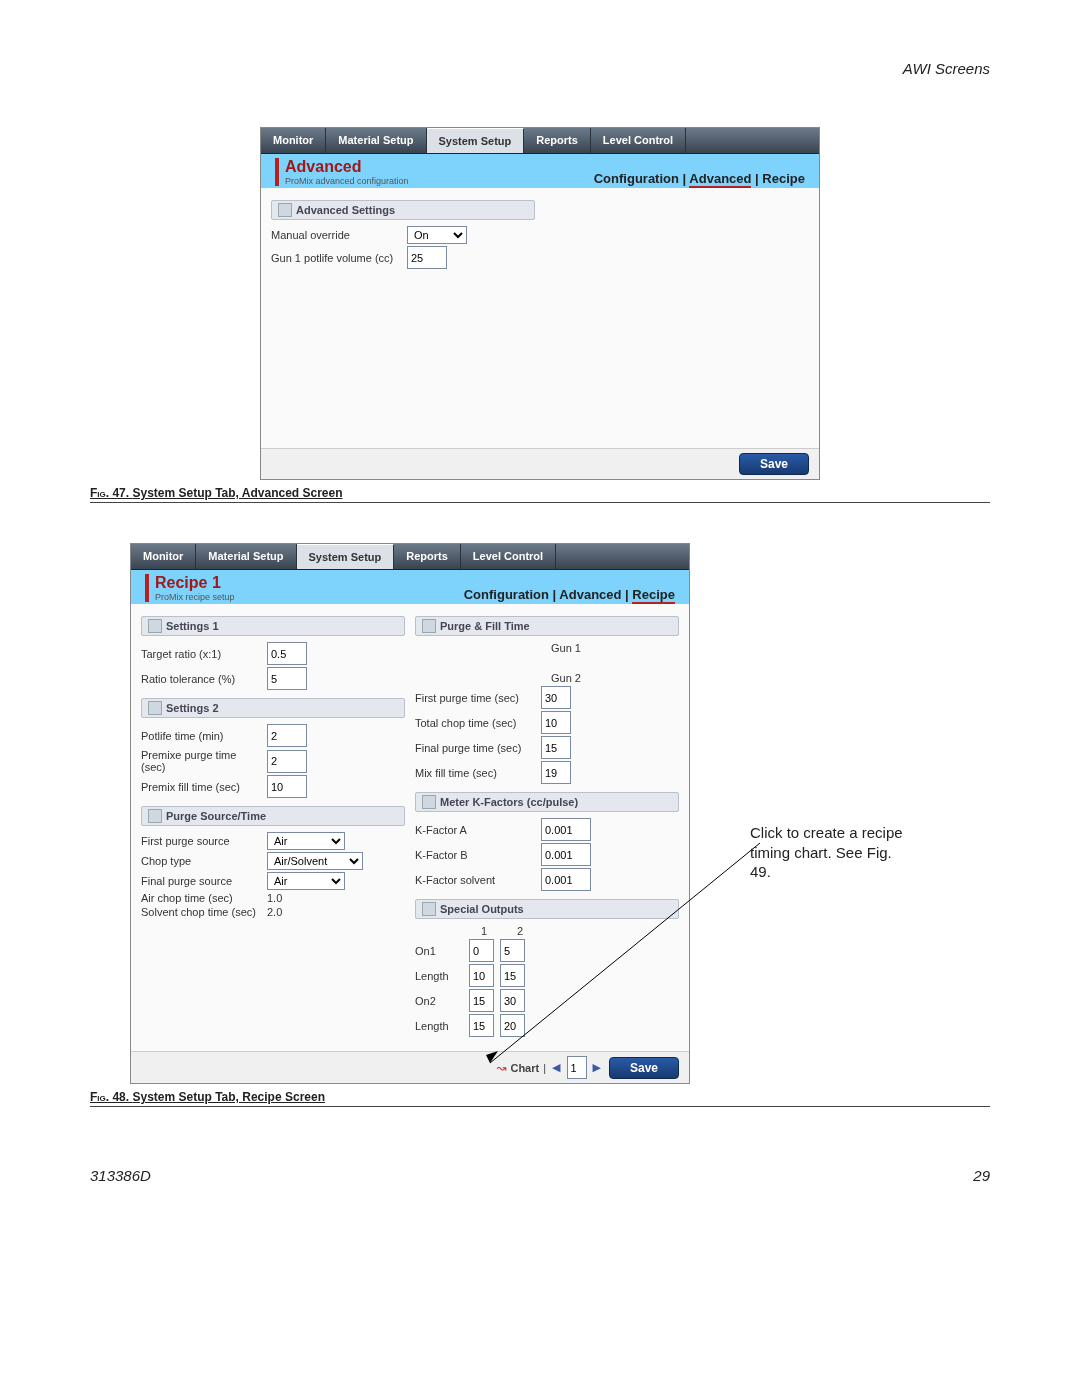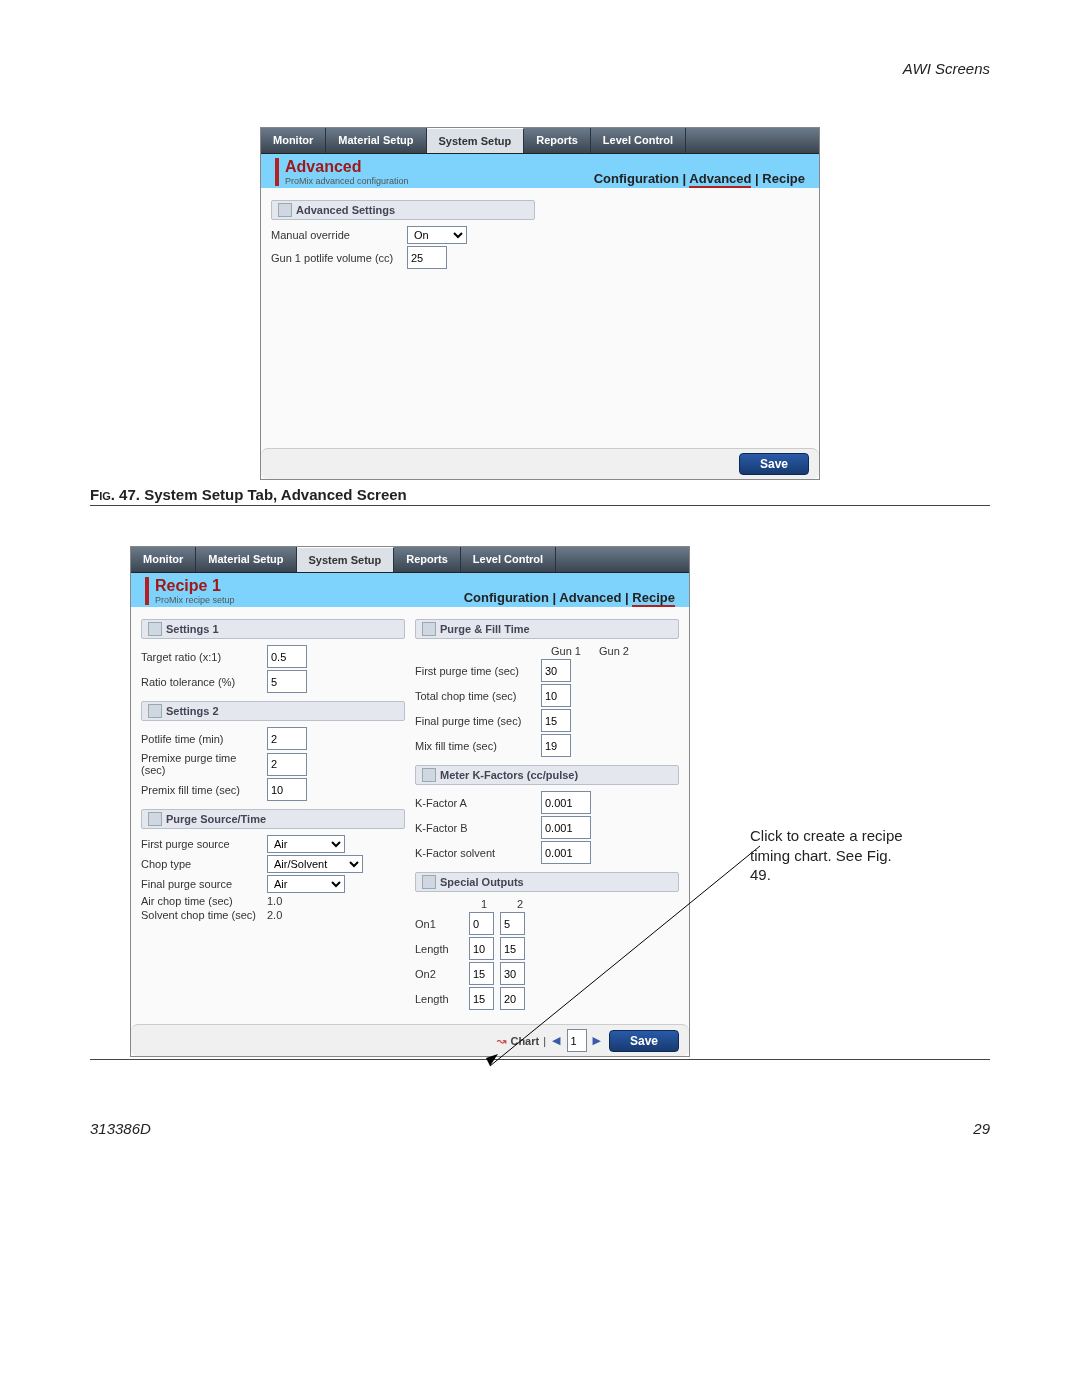--- a/index.html
+++ b/index.html
@@ -19,31 +19,31 @@
   .content { display: flex; padding: 12px 10px; gap: 10px; font-size: 11px; color: #333; min-height: 260px; }
   .col { flex: 1; }
   .panel-head { background: #e4e8ee; border: 1px solid #b8c0cc; border-radius: 2px; padding: 2px 6px; font-size: 11px; font-weight: bold; color: #445; margin-bottom: 6px; display: flex; align-items: center; gap: 4px; }
   .panel-head::before { content: ""; width: 12px; height: 12px; background: #cfd7e2; border: 1px solid #9aa; display: inline-block; }
   .row { display: flex; align-items: center; margin: 2px 0; gap: 6px; }
   .row label { flex: 0 0 130px; font-size: 11px; color: #333; }
   .row.wide label { flex: 0 0 120px; }
   input.txt { border: 1px solid #7a8aa0; font-size: 11px; padding: 1px 3px; height: 23px; background: #fff; }
   .w40 { width: 40px; } .w30 { width: 30px; } .w25 { width: 25px; } .w50 { width: 50px; }
   select.sel { border: 1px solid #7a8aa0; font-size: 11px; padding: 0 2px; height: 18px; background: #fff; }
-  .footer-bar { display: flex; justify-content: flex-end; align-items: center; padding: 4px 10px; background: #f0f0f0; border-top: 1px solid #ccc; gap: 6px; border-radius: 7px; }
+  .footer-bar { display: flex; justify-content: flex-end; align-items: center; padding: 4px 10px; background: #f0f0f0; border-top: 1px solid #ccc; gap: 6px; }
   .save-btn { background: linear-gradient(#2a5aa8, #173a70); color: #fff; border: 1px solid #0a2a55; border-radius: 4px; padding: 3px 20px; font-weight: bold; font-size: 12px; }
   .chart-label { font-size: 11px; color: #444; display: flex; align-items: center; gap: 4px; }
   .nav-arrow { color: #3a5aa8; font-size: 11px; padding: 0 2px; }
-  .caption { font-family: Arial, sans-serif; font-size: 15px; margin-top: 6px; }
+  .caption { font-family: Arial, sans-serif; font-size: 12px; margin-top: 6px; text-decoration: underline; }
   .caption .fg { font-variant: small-caps; }
   .caption-line { border-bottom: 1px solid #444; margin: 2px 0 40px 0; }
   .annot { position: absolute; font-size: 15px; color: #222; line-height: 1.3; }
   svg.leader { position: absolute; pointer-events: none; }
   .footer { display: flex; justify-content: space-between; font-style: italic; font-size: 15px; margin-top: 60px; }
-  .gunhead { display: flex; gap: 18px; font-size: 11px; margin-left: 136px; }
+  .gunhead { display: flex; gap: 18px; font-size: 11px; margin-left: 136px; flex-direction: column; }
   .so-grid label { flex: 0 0 48px; }
   .chart-icon { color: #c03030; font-size: 12px; }
 </style>
 </head>
 <body>
 
 <div class="page">
   <div class="header-right">AWI Screens</div>
 
   <div style="display:flex; justify-content:center;">
@@ -241,19 +241,22 @@
       </div>
     </div>
 
     <svg class="leader" style="left:380px; top:290px; width:300px; height:240px;">
       <line x1="290" y1="10" x2="20" y2="230" stroke="#000" stroke-width="1"></line>
       <polygon points="20,230 28,218 16,222" fill="#000"></polygon>
     </svg>
     <div class="annot" style="left:660px; top:280px; width:160px;">Click to create a recipe timing chart. See Fig. 49.</div>
   </div>
 
+  <div class="caption">
+    <b><span class="fg">Fig. 48. </span><span>System Setup Tab, Recipe Screen</span></b>
+  </div>
   <div style="border-bottom:1px solid #444; margin-top:2px;"></div>
 
   <div class="footer">
     <span>313386D</span>
     <span>29</span>
   </div>
 </div>
 
 </body></html>

